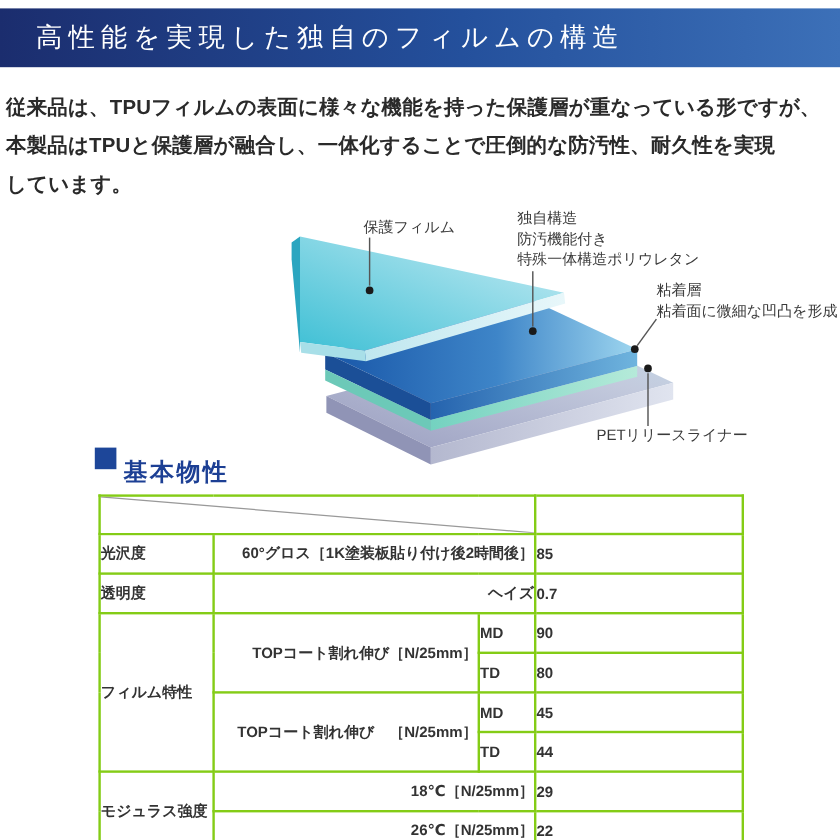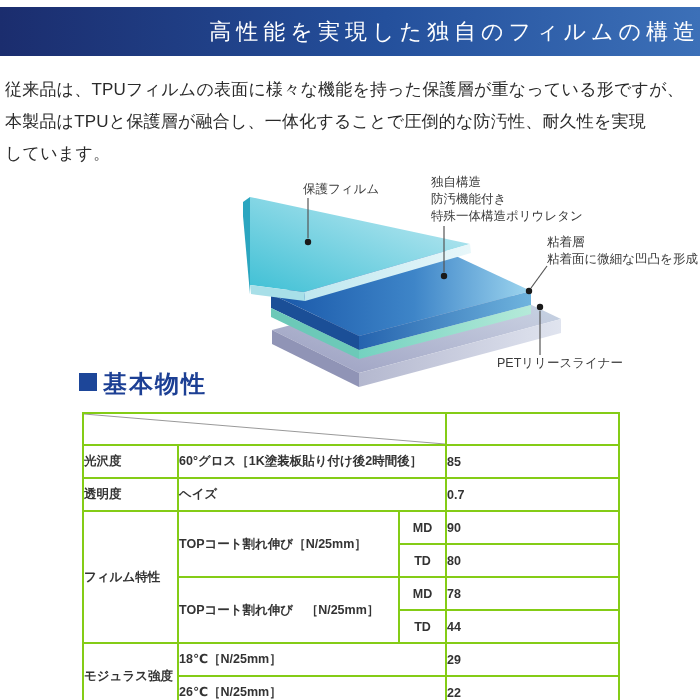--- a/index.html
+++ b/index.html
@@ -9,57 +9,57 @@
     color:#222;overflow:hidden;
   }
   
   .banner{
     position:absolute;left:0;top:7px;width:700px;height:49px;
     background:linear-gradient(to right,#1b2d6e 0%,#24509c 55%,#3c70b8 100%);
   }
   .banner-title{
     font-family:"DejaVu Serif","Liberation Serif",serif;
     color:#ffffff;font-size:22px;line-height:49px;
-    padding-left:30px;letter-spacing:5px;white-space:nowrap;text-align:right;
+    padding-left:30px;letter-spacing:5px;white-space:nowrap;
   }
   
   .intro{
     position:absolute;left:5px;top:74px;width:690px;
     font-size:17px;line-height:32px;color:#2a2a2a;
-    white-space:pre-line;letter-spacing:0.2px;
+    white-space:pre-line;letter-spacing:0.2px;font-weight:bold;
   }
   
   .diagram{position:absolute;left:0;top:0;width:700px;height:700px;pointer-events:none;}
   .diagram text{font-family:"Liberation Sans","DejaVu Sans",sans-serif;font-size:12.5px;fill:#3a3a3a;}
   
   .sec-square{position:absolute;left:79px;top:373px;width:18px;height:18px;background:#1d4699;}
   .sec-title{
-    position:absolute;left:103px;top:368px;
-    font-size:24px;font-weight:bold;color:#1c3f94;letter-spacing:2px;
+    position:absolute;left:103px;top:380px;
+    font-size:20px;font-weight:bold;color:#1c3f94;letter-spacing:2px;
   }
   
   table.spec{
     position:absolute;left:82px;top:412px;width:536px;
     border-collapse:collapse;table-layout:fixed;
     font-size:12.5px;color:#333;
   }
   table.spec td,table.spec th{
     border:2px solid #84cc16;height:31px;padding:0;
     font-weight:bold;vertical-align:middle;background:#fff;
   }
   table.spec tr.hdr td,table.spec tr.hdr th{height:30px;}
   td.diag{position:relative;padding:0;}
   td.diag svg{position:absolute;left:0;top:0;width:100%;height:100%;display:block;}
   th.product{
     background:linear-gradient(to right,#87b0da 0%,#3c67ad 45%,#16397c 100%);
     color:#ffffff;font-weight:bold;text-align:center;font-size:12.5px;
   }
   td.cat{padding-left:8px;text-align:left;}
-  td.test{padding-left:14px;text-align:left;}
-  td.dir{text-align:center;}
+  td.test{padding-left:14px;text-align:right;}
+  td.dir{text-align:left;}
   td.val{text-align:left;}
 </style>
 </head>
 <body>
 
 <div class="banner">
   <div class="banner-title">高性能を実現した独自のフィルムの構造</div>
 </div>
 
 <div class="intro">従来品は、TPUフィルムの表面に様々な機能を持った保護層が重なっている形ですが、
@@ -178,21 +178,21 @@
     <td class="dir">MD</td>
     <td class="val">90</td>
   </tr>
   <tr>
     <td class="dir">TD</td>
     <td class="val">80</td>
   </tr>
   <tr>
     <td class="test" rowspan="2">TOPコート割れ伸び　［N/25mm］</td>
     <td class="dir">MD</td>
-    <td class="val">78</td>
+    <td class="val">45</td>
   </tr>
   <tr>
     <td class="dir">TD</td>
     <td class="val">44</td>
   </tr>
   <tr>
     <td class="cat" rowspan="2">モジュラス強度</td>
     <td class="test" colspan="2">18℃［N/25mm］</td>
     <td class="val">29</td>
   </tr>

